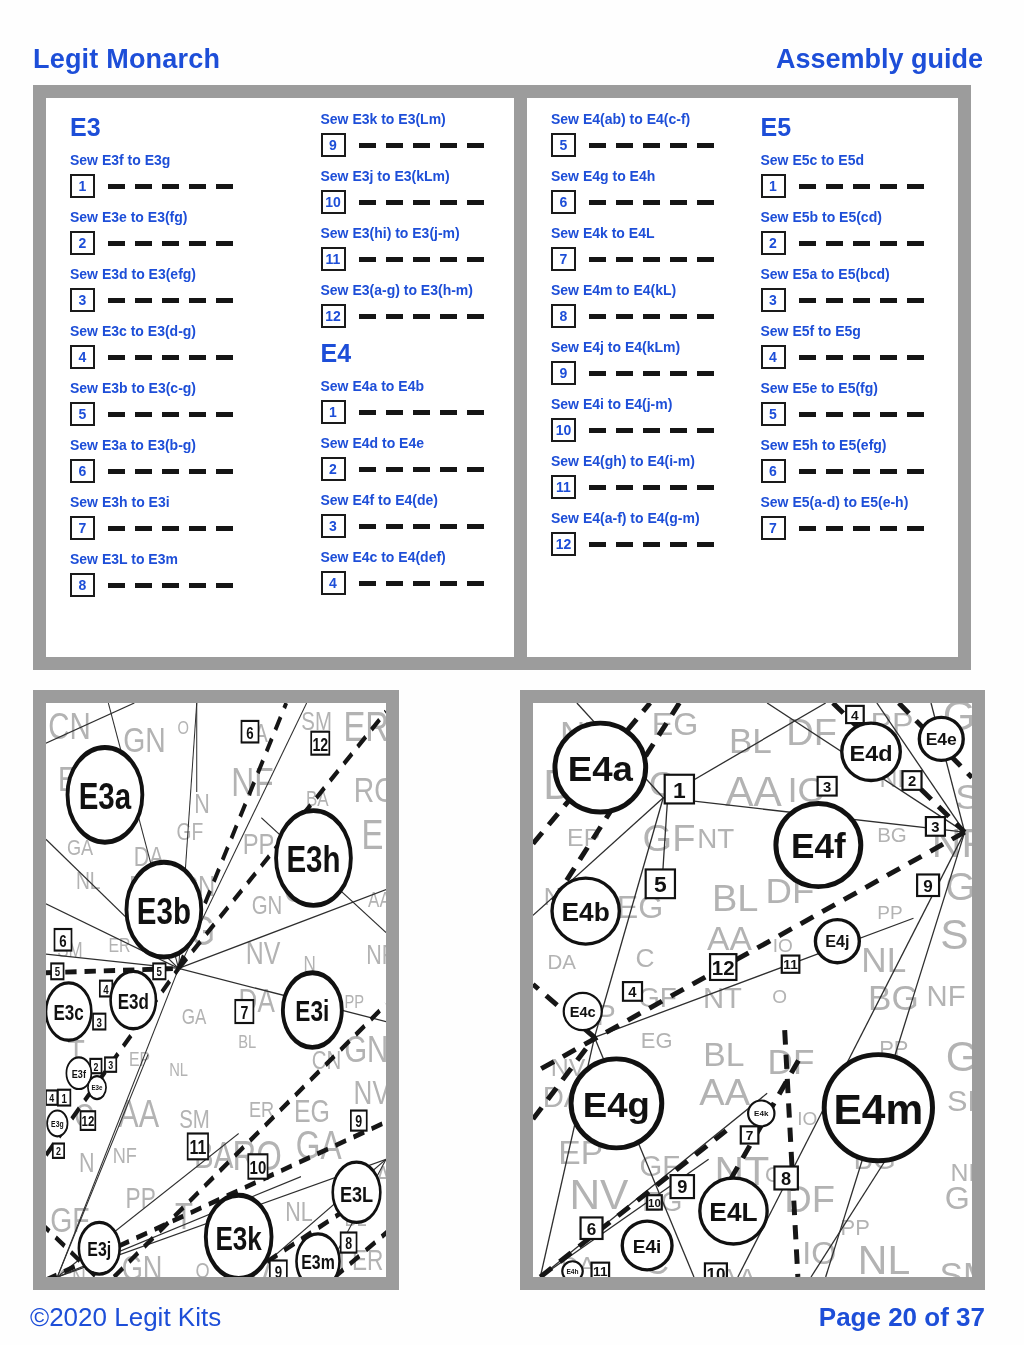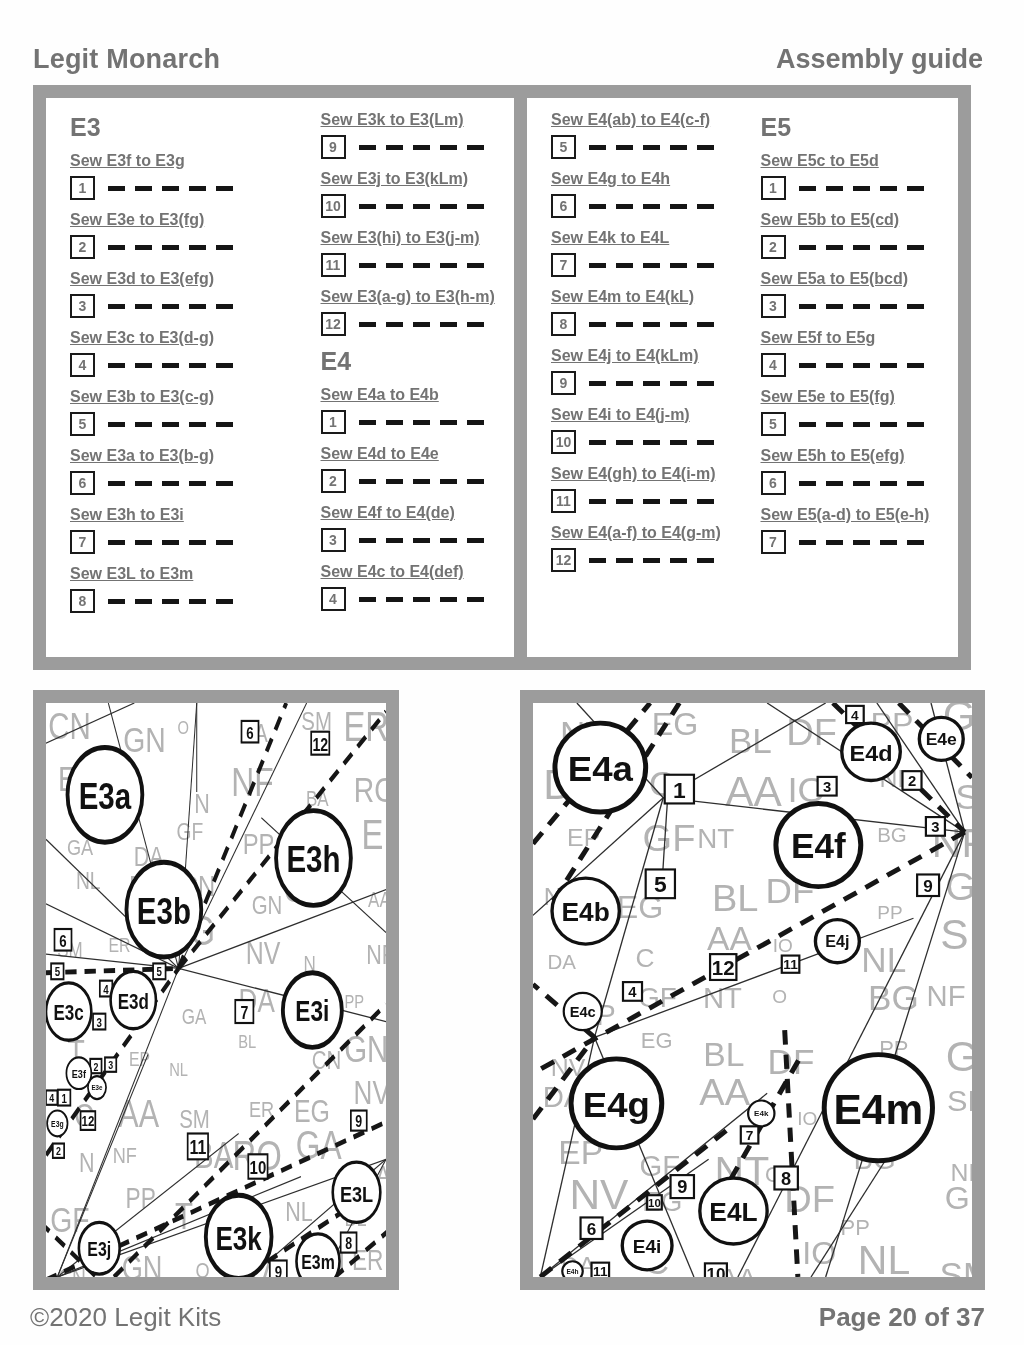--- a/index.html
+++ b/index.html
@@ -1,28 +1,28 @@
 <!DOCTYPE html>
 <html><head>
 <meta charset="utf-8">
 <style>
   html,body{margin:0;padding:0;background:#fff;}
   .page{position:relative;width:1024px;height:1345px;background:#fefefe;overflow:hidden;
-        font-family:"Liberation Sans",sans-serif;color:#737373;}
+        font-family:"Liberation Sans",sans-serif;color:#1d4ed8;}
   .hdr-title{position:absolute;left:33px;top:44px;font-size:27px;font-weight:bold;letter-spacing:.2px;}
   .hdr-sub{position:absolute;right:41px;top:44px;font-size:27px;font-weight:bold;}
   .panel{position:absolute;top:85px;height:585px;border:13px solid #9c9c9c;background:#fff;box-sizing:border-box;}
   #panel1{left:33px;width:539px;}
   #panel2{left:514px;width:457px;}
   .panel-inner{display:flex;gap:18px;padding:13px 6px 0 24px;height:100%;box-sizing:border-box;overflow:hidden;}
   .pcol{flex:1;min-width:0;}
   .sec-heading{font-size:25px;font-weight:bold;margin:2px 0 10px 0;}
   .sec-heading.after{margin-top:12px;}
   .step{margin-bottom:12px;}
-  .step-label{font-size:16px;font-weight:bold;margin-bottom:7px;white-space:nowrap;text-decoration:underline;}
+  .step-label{font-size:14px;font-weight:bold;margin-bottom:7px;white-space:nowrap;}
   .step-row{display:flex;align-items:center;height:22px;}
   .num-box{display:inline-flex;align-items:center;justify-content:center;min-width:17px;height:20px;
            padding:0 2px;border:2px solid #1a1a1a;font-size:14px;font-weight:bold;box-sizing:content-box;}
   .dashes{width:128px;height:5px;margin-left:13px;
           background:repeating-linear-gradient(90deg,#151515 0 17px,transparent 17px 27px);}
   .diagram{position:absolute;top:690px;height:600px;border:13px solid #9c9c9c;background:#fff;box-sizing:border-box;}
   #diagram-e3{left:33px;width:366px;}
   #diagram-e4{left:520px;width:465px;}
   .diagram svg{display:block;width:100%;height:100%;}
   .ftr-left{position:absolute;left:30px;top:1302px;font-size:26px;font-weight:normal;}

